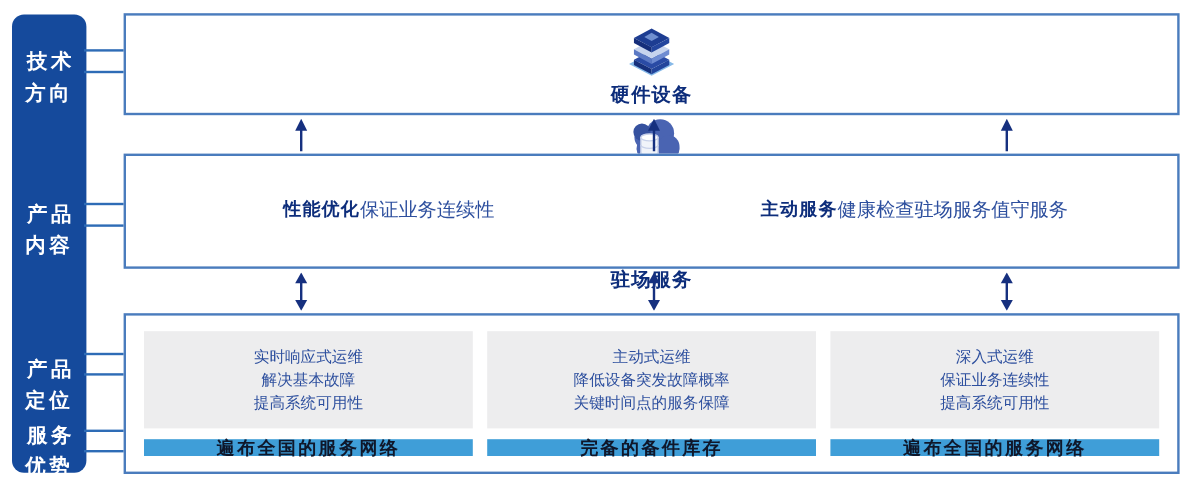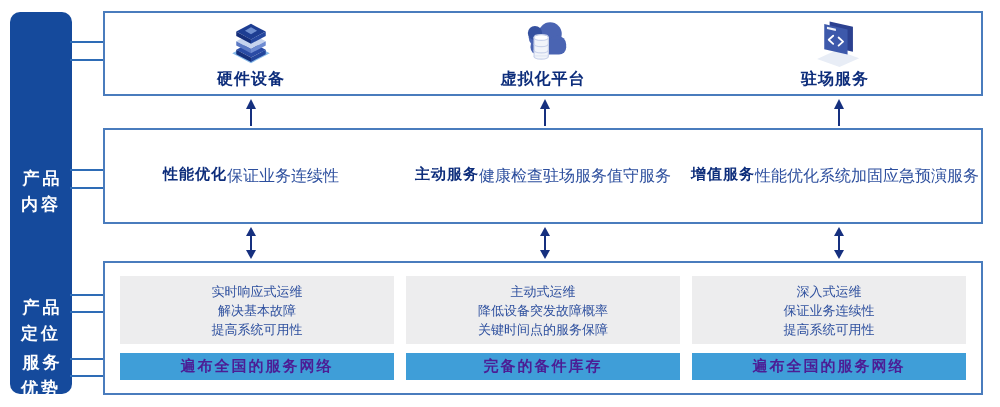--- a/index.html
+++ b/index.html
@@ -27,48 +27,50 @@
     font-weight:bold;font-size:17px;line-height:1.55;letter-spacing:3px;
     white-space:pre-line;text-indent:3px;
   }
   
   .conn{position:absolute;left:70px;width:35px;height:2px;background:var(--c-line);}
   
   .box{
     position:absolute;left:103px;width:880px;background:#fff;
     border:2px solid var(--c-border);box-sizing:border-box;display:flex;
   }
-  .top-box{top:11px;height:85px;}
+  .top-box{top:11px;height:85px;flex-direction:column;}
   .tech-col{flex:1;display:flex;flex-direction:column;align-items:center;padding-top:3px;}
   .tech-icon{height:52px;display:flex;align-items:center;justify-content:center;}
   .tech-label{font-weight:bold;font-size:16px;color:var(--c-title);letter-spacing:1px;margin-top:1px;}
   .mid-box{top:128px;height:96px;}
   .svc-col{flex:1;display:flex;flex-direction:row;align-items:center;justify-content:center;}
   .svc-title{font-weight:bold;font-size:15px;color:var(--c-title);letter-spacing:1px;margin-bottom:4px;}
   .svc-item{font-size:16px;color:var(--c-body);line-height:18px;}
   .bottom-box{top:261px;height:134px;padding:13px 15px;gap:12px;}
   .pos-col{flex:1;display:flex;flex-direction:column;}
   .gray-box{
     flex:1;background:var(--c-gray);color:var(--c-body);font-size:13px;line-height:19px;
     display:flex;align-items:center;justify-content:center;text-align:center;white-space:pre-line;
   }
   .blue-bar{
-    height:27px;margin-top:9px;background:var(--c-bar);color:#4c1d95;font-weight:bold;
+    height:14px;margin-top:9px;background:var(--c-bar);color:#0f172a;font-weight:bold;
     font-size:15px;letter-spacing:2px;display:flex;align-items:center;justify-content:center;
   }
   
   .arrow{position:absolute;width:16px;}
   .arrow svg{display:block;}
 </style>
 </head>
 <body>
 
 <div class="canvas">
 
   <div class="sidebar">
+    <div class="side-label" style="top:27px">技术
+方向</div>
     <div class="side-label" style="top:154px">产品
 内容</div>
     <div class="side-label" style="top:283px">产品
 定位</div>
     <div class="side-label" style="top:338px">服务
 优势</div>
   </div>
 
   <div class="conn" style="top:41px"></div>
   <div class="conn" style="top:59px"></div>
@@ -159,26 +161,20 @@
     <div class="svc-col">
       <div class="svc-title">性能优化</div>
       <div class="svc-item">保证业务连续性</div>
     </div>
     <div class="svc-col">
       <div class="svc-title">主动服务</div>
       <div class="svc-item">健康检查</div>
       <div class="svc-item">驻场服务</div>
       <div class="svc-item">值守服务</div>
     </div>
-    <div class="svc-col">
-      <div class="svc-title">增值服务</div>
-      <div class="svc-item">性能优化</div>
-      <div class="svc-item">系统加固</div>
-      <div class="svc-item">应急预演服务</div>
-    </div>
   </div>
 
   <div class="arrow" style="left:243px;top:227px">
     <svg width="16" height="32">
         <line x1="8" y1="8" x2="8" y2="24" stroke="#16307f" stroke-width="2"></line>
         <polygon points="8,0 3,9 13,9" fill="#16307f"></polygon>
         <polygon points="8,32 3,23 13,23" fill="#16307f"></polygon>
       </svg>
   </div>
   <div class="arrow" style="left:537px;top:227px">

